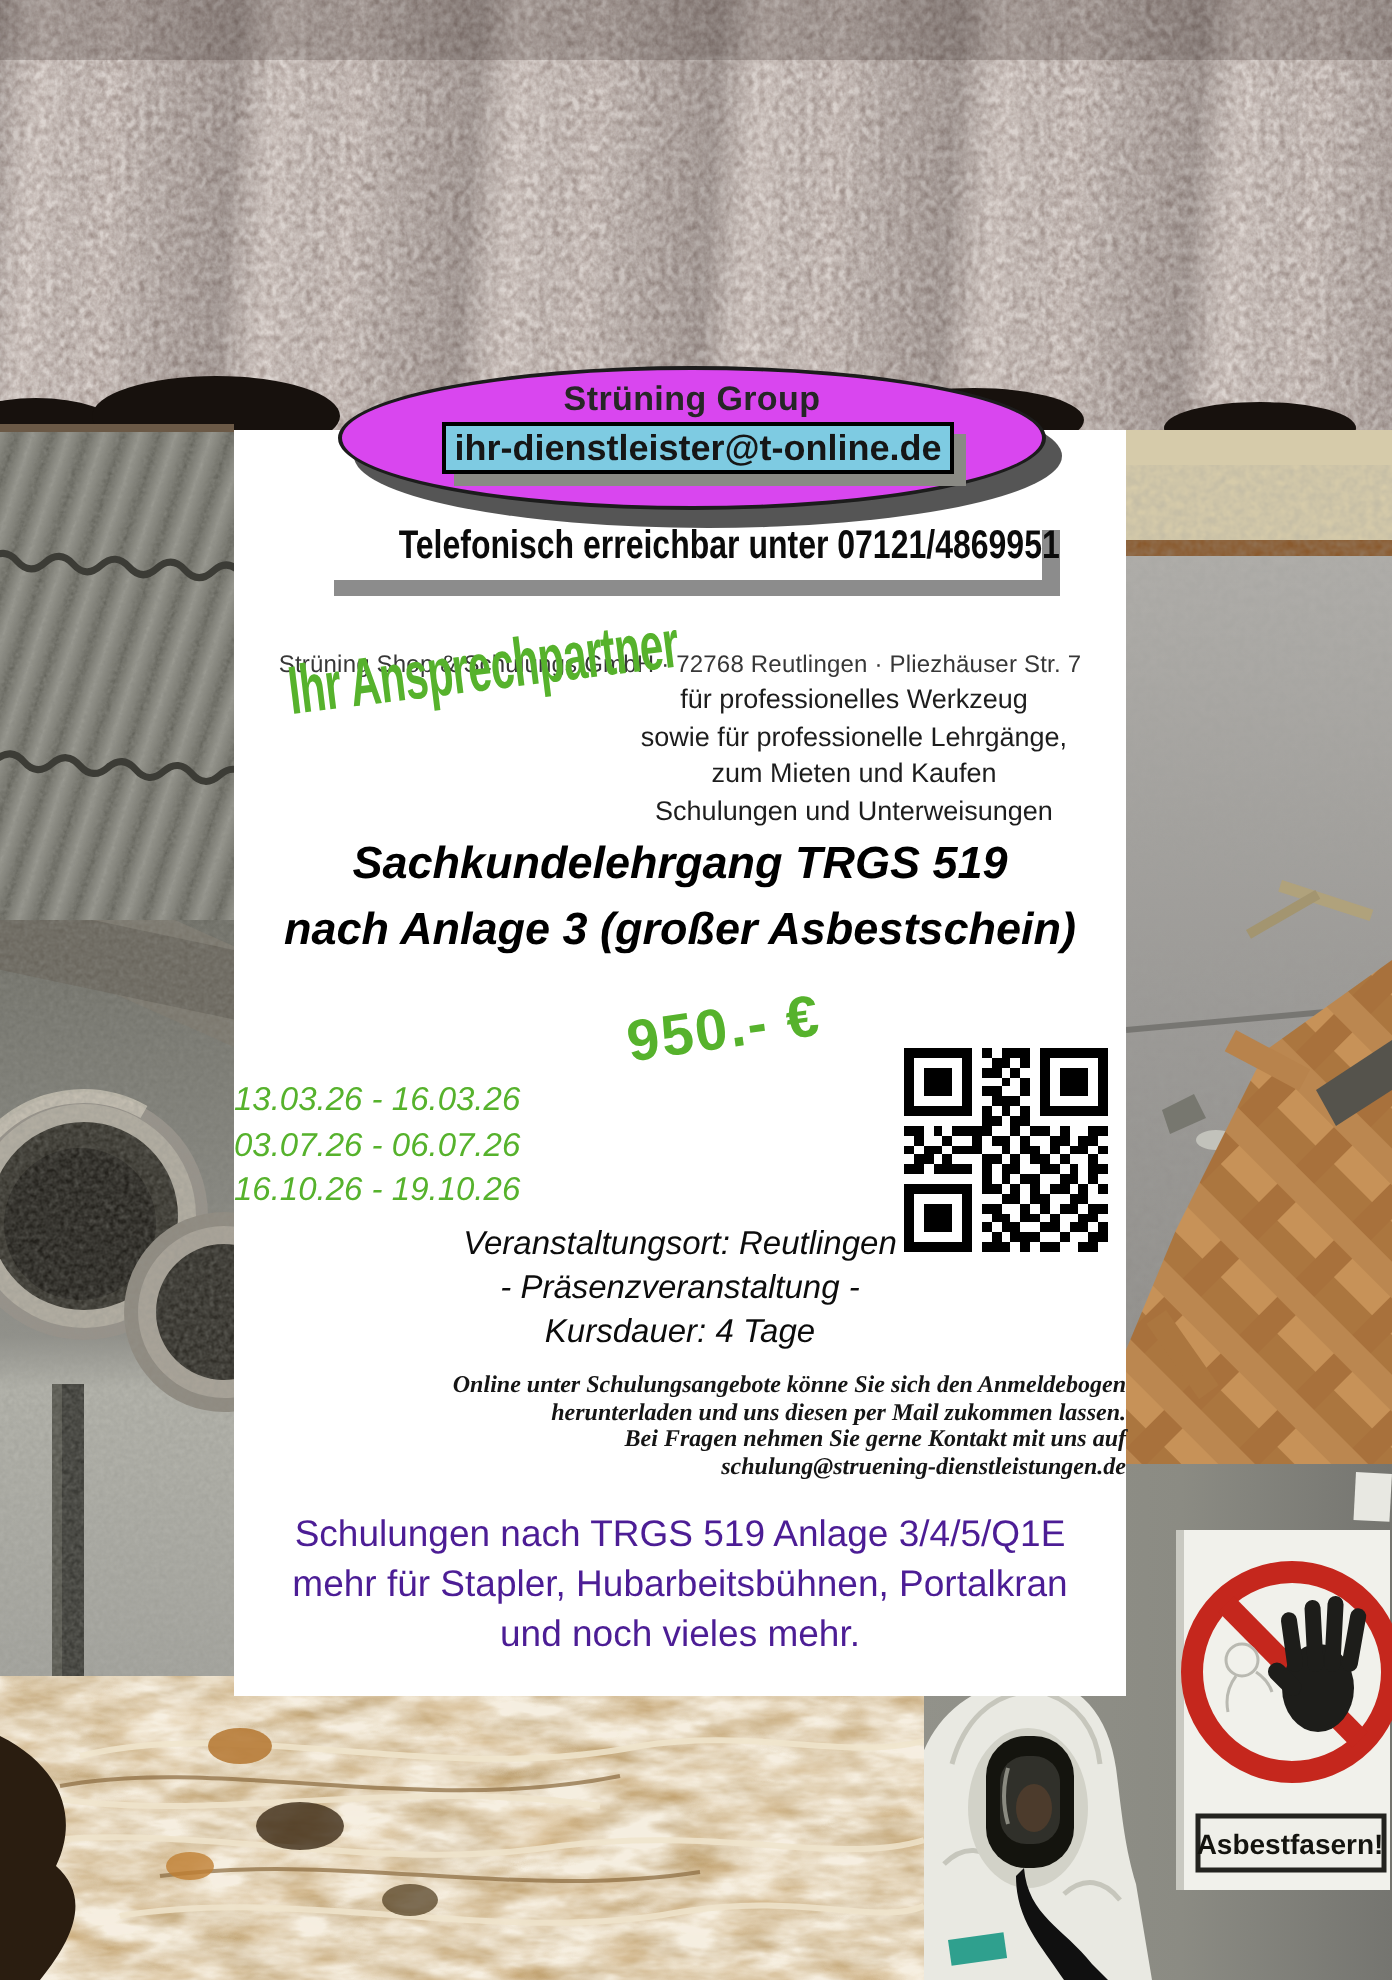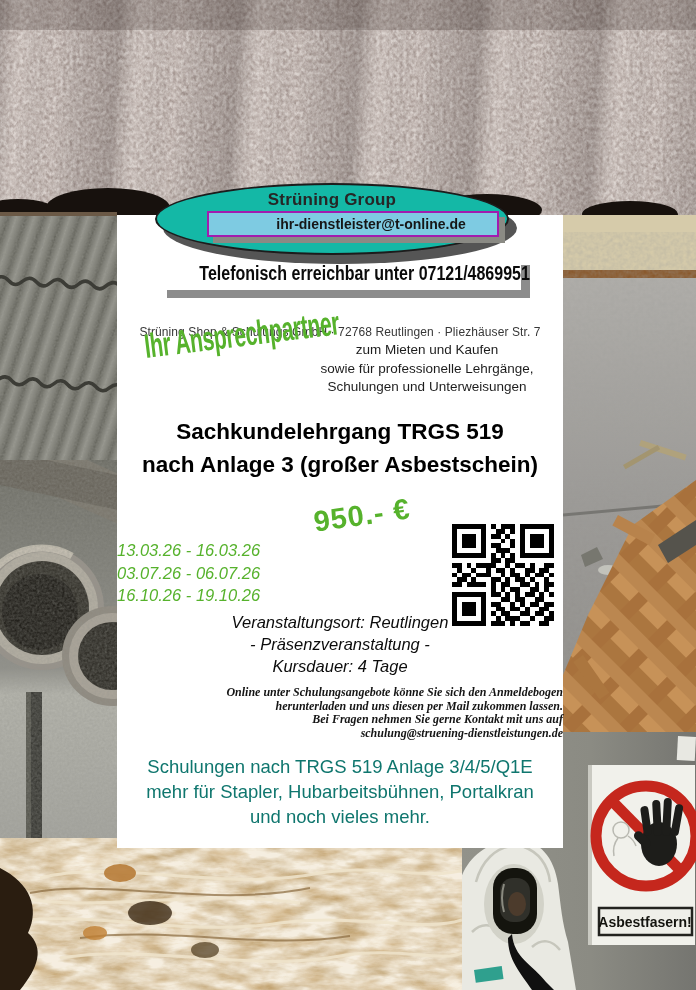--- a/index.html
+++ b/index.html
@@ -10,56 +10,56 @@
   
   .ph-banner {left:0;top:0;width:696px;height:215px;}
   .ph-roof   {left:0;top:212px;width:117px;height:248px;}
   .ph-pipes  {left:0;top:460px;width:117px;height:378px;}
   .ph-fibers {left:0;top:838px;width:462px;height:152px;}
   .ph-parquet{left:563px;top:215px;width:133px;height:517px;}
   .ph-suit   {left:462px;top:732px;width:234px;height:258px;}
   
   .panel{position:absolute;left:117px;top:215px;width:446px;height:633px;background:#fff;z-index:3;}
   
-  .badge{position:absolute;left:155px;top:183px;width:350px;height:68px;z-index:5;
-         background:#14b8a6;border:2.5px solid #1c1c1c;border-radius:50%;
+  .badge{position:absolute;left:169px;top:183px;width:350px;height:68px;z-index:5;
+         background:#d946ef;border:2.5px solid #1c1c1c;border-radius:50%;
          box-shadow:8px 9px 0 rgba(55,55,55,.85);}
   .badge-company{position:absolute;left:0;right:0;top:5px;text-align:center;
          font-size:17px;font-weight:bold;color:#262626;letter-spacing:.2px;}
   .badge-email{position:absolute;left:50px;top:26px;width:252px;height:22px;
-         background:#7ecbe2;border:2px solid #a21caf;box-shadow:6px 6px 0 #8a8a84;
-         text-align:center;line-height:22px;font-size:14px;font-weight:bold;color:#161616;padding-left:36px;}
+         background:#7ecbe2;border:2px solid #000000;box-shadow:6px 6px 0 #8a8a84;
+         text-align:center;line-height:22px;font-size:18px;font-weight:bold;color:#161616;}
   
   .phonebox{position:absolute;left:41px;top:42px;width:363px;height:33px;background:#fff;
          box-shadow:9px 8px 0 #8c8c8c;text-align:right;line-height:33px;}
   .phonebox span{display:inline-block;transform:scaleX(.8);transform-origin:center;
          white-space:nowrap;font-size:20px;font-weight:bold;color:#0b0b0b;}
   .address{position:absolute;left:0;right:0;top:86px;text-align:center;
          font-size:12px;color:#373737;letter-spacing:.1px;margin-top:24px;}
   
   .green-head{position:absolute;left:28px;top:112px;z-index:4;
          font-size:34px;font-weight:bold;color:#56b22c;white-space:nowrap;
          transform:rotate(-7deg) scaleX(.62);transform-origin:0 60%;letter-spacing:-.5px;}
   .intro{position:absolute;left:178px;top:126px;width:264px;text-align:center;
          font-size:13.5px;line-height:18.5px;color:#1d1d1d;}
   .title{position:absolute;left:0;right:0;top:200px;text-align:center;
-         font-size:22.5px;line-height:33px;font-weight:bold;color:#000;}
+         font-size:22.5px;line-height:33px;font-weight:bold;font-style:italic;color:#000;}
   .price{position:absolute;left:160px;top:284px;width:170px;text-align:center;
          font-size:29px;font-weight:bold;color:#56b22c;transform:rotate(-8deg);letter-spacing:1px;}
   .dates{position:absolute;left:0;right:0;top:324px;text-align:left;
          font-size:16.5px;line-height:22.5px;font-weight:normal;font-style:italic;color:#56b22c;}
   .details{position:absolute;left:0;right:0;top:396px;text-align:center;
          font-size:16.5px;line-height:22px;font-weight:normal;font-style:italic;color:#0c0c0c;}
   .qr{position:absolute;left:335px;top:309px;width:102px;height:102px;background:#fff;
          display:grid;grid-template-columns:repeat(21,1fr);grid-template-rows:repeat(21,1fr);}
   .qm{background:#fff;} .qm.on{background:#000;}
   .note{position:absolute;left:0;right:0;top:471px;text-align:right;
          font-size:12px;line-height:13.5px;font-weight:bold;font-style:italic;color:#151515;font-family:Liberation Serif, serif;}
   .footer{position:absolute;left:0;right:0;top:539px;text-align:center;
-         font-size:18.5px;line-height:25px;color:#0f766e;}
+         font-size:18.5px;line-height:25px;color:#4c1d95;}
 </style>
 </head>
 <body>
 
 <div class="page">
 
   <div class="photo ph-banner">
     <svg width="696" height="215" viewBox="0 0 696 215" preserveAspectRatio="none">
       <defs>
         <filter id="nDark">
@@ -281,22 +281,23 @@
 
     <div class="phonebox">
       <span>Telefonisch erreichbar unter 07121/4869951</span>
     </div>
 
     <div class="address">Strüning Shop &amp; Schulungs GmbH · 72768 Reutlingen · Pliezhäuser Str. 7</div>
 
     <div class="green-head">Ihr Ansprechpartner</div>
 
     <div class="intro">
+      <div>für professionelles Werkzeug</div>
+      <div>sowie für professionelle Lehrgänge,</div>
       <div>zum Mieten und Kaufen</div>
-      <div>sowie für professionelle Lehrgänge,</div>
       <div>Schulungen und Unterweisungen</div>
     </div>
 
     <div class="title">
       <div>Sachkundelehrgang TRGS 519</div>
       <div>nach Anlage 3 (großer Asbestschein)</div>
     </div>
 
     <div class="price">950.- €</div>
 

